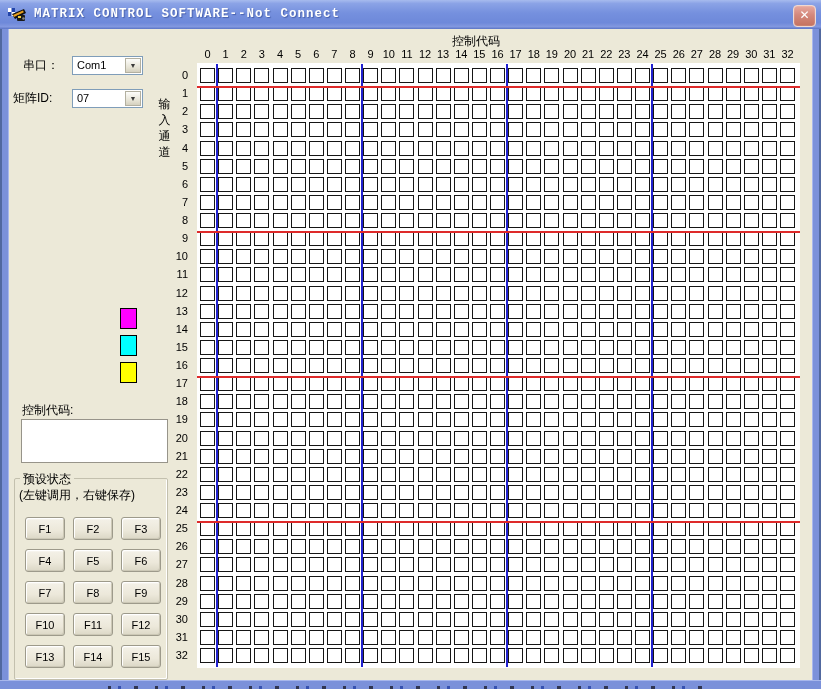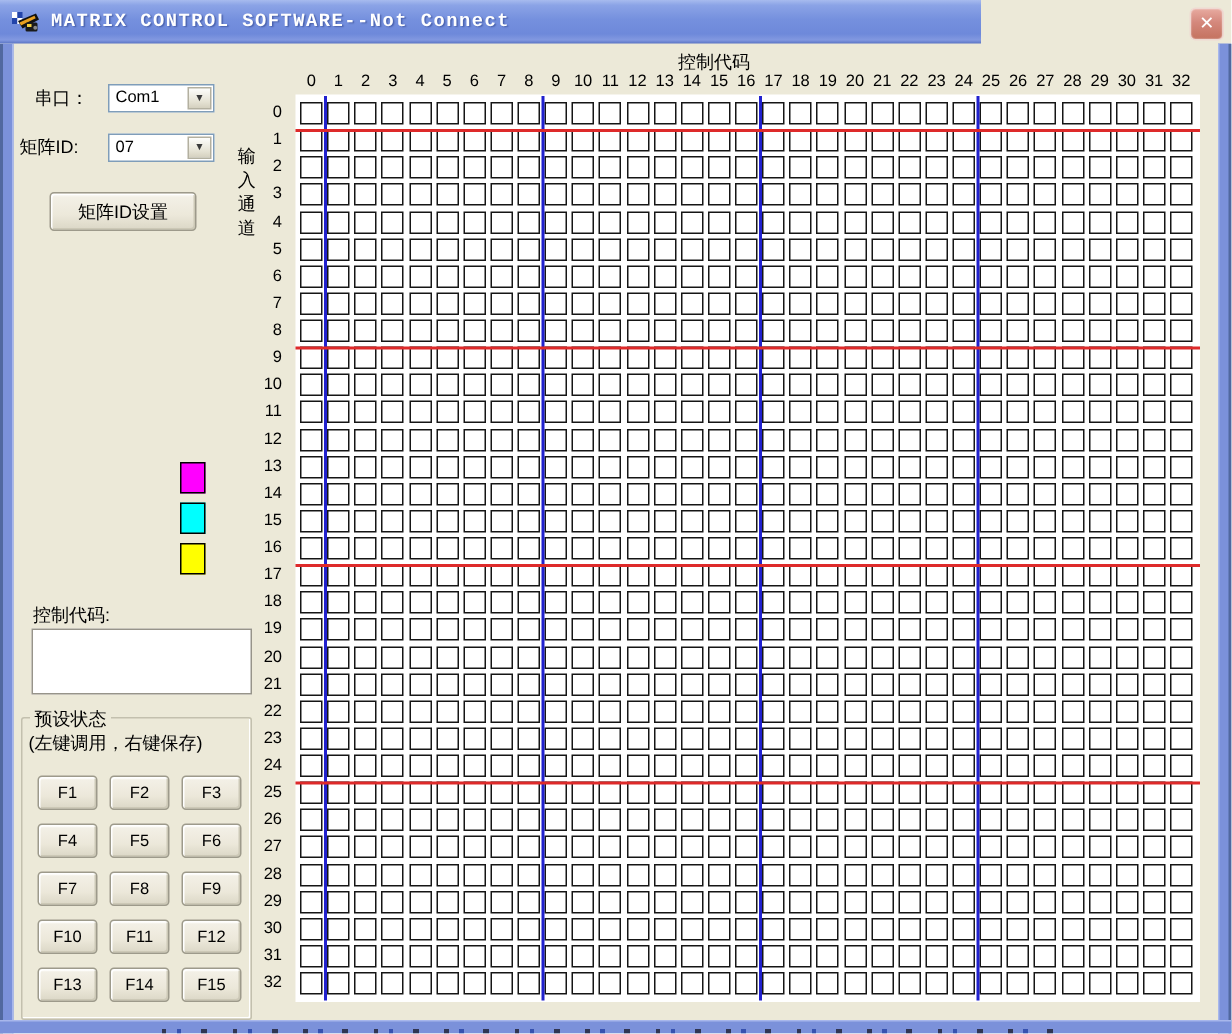--- a/index.html
+++ b/index.html
@@ -1,20 +1,20 @@
 <!DOCTYPE html>
 <html><head>
 <meta charset="utf-8">
 <style>
   html,body{margin:0;padding:0;width:821px;height:689px;overflow:hidden;
     font-family:"Liberation Sans","DejaVu Sans",sans-serif;}
   #win{position:relative;width:821px;height:689px;background:#ECE9D8;}
 
   
-  .titlebar{position:absolute;left:0;top:0;width:654px;height:29px;
+  .titlebar{position:absolute;left:0;top:0;width:821px;height:29px;
     background:linear-gradient(180deg,#A7BBEE 0%,#8BA3E6 12%,#7590DE 45%,#6E89DA 78%,#8298E0 92%,#5A74C4 100%);
     display:flex;align-items:center;}
   .app-icon{position:absolute;left:8px;top:5px;width:19px;height:19px;}
   .title-text{position:absolute;left:34px;top:7px;color:#FFFFFF;font-weight:bold;
     font-family:"Liberation Mono","DejaVu Sans Mono",monospace;font-size:12.5px;letter-spacing:1px;
     text-shadow:1px 1px 1px rgba(20,40,110,.45);white-space:nowrap;}
   .close-btn{position:absolute;left:793px;top:5px;width:21px;height:20px;border-radius:4px;
     background:linear-gradient(180deg,#E7A99F 0%,#D4887C 45%,#C4725F 100%);
     border:1px solid #EFD9D2;box-shadow:inset 0 0 1px #fff;
     color:#fff;font-weight:bold;font-size:12px;line-height:18px;text-align:center;cursor:pointer;}
@@ -91,21 +91,20 @@
     <span class="val">Com1</span>
     <span class="drop">▼</span>
   </div>
 
   <span class="lbl" style="left:13px;top:90px;">矩阵ID:</span>
   <div class="combo" style="left:72px;top:89px;">
     <span class="val">07</span>
     <span class="drop">▼</span>
   </div>
 
-  <button class="btn3d" style="position:absolute;left:33px;top:128px;width:98px;height:26px;font-size:12px;">矩阵ID设置</button>
 
 
   <div id="switch-type-swatches">
       <div class="swatch" style="top: 308px; background: rgb(255, 0, 255);"></div>
       <div class="swatch" style="top: 335px; background: rgb(0, 255, 255);"></div>
       <div class="swatch" style="top: 362px; background: rgb(255, 255, 0);"></div>
     </div>
 
   <span class="lbl" style="left:22px;top:402px;">控制代码:</span>
   <input class="ctl-input" type="text" value="" style="">

